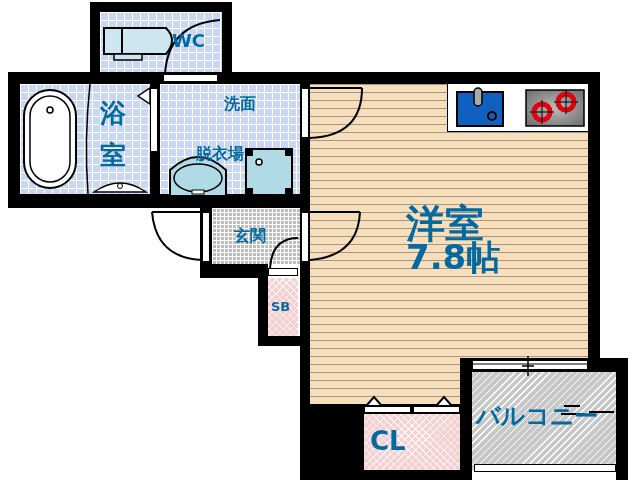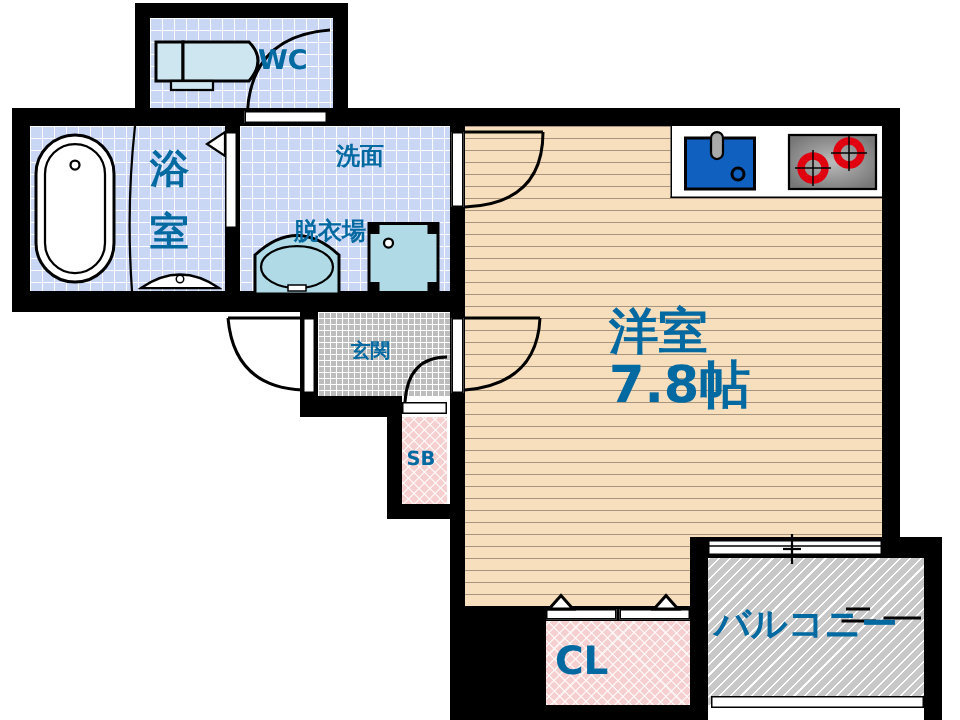--- a/index.html
+++ b/index.html
@@ -183,19 +183,19 @@
 </svg>
 
 <div class="label" style="left:172px;top:32px;font-size:18px;">WC</div>
 
 <div class="label" style="left:100px;top:100px;font-size:26px;">浴</div>
 <div class="label" style="left:100px;top:142px;font-size:26px;">室</div>
 
 <div class="label" style="left:224px;top:96px;font-size:16px;">洗面</div>
 <div class="label" style="left:196px;top:122px;font-size:16px;margin-top:24px;">脱衣場</div>
 
-<div class="label" style="left:406px;top:204px;font-size:33px;text-align:right;">洋室</div>
+<div class="label" style="left:406px;top:204px;font-size:39px;text-align:right;">洋室</div>
 <div class="label" style="left:406px;top:240px;font-size:34px;">7.8帖</div>
 
-<div class="label" style="left:234px;top:228px;font-size:13px;text-align:right;">玄関</div>
+<div class="label" style="left:234px;top:228px;font-size:16px;text-align:right;">玄関</div>
 <div class="label" style="left:271px;top:300px;font-size:13px;">SB</div>
 <div class="label" style="left:370px;top:428px;font-size:26px;">CL</div>
 <div class="label" style="left:476px;top:404px;font-size:24px;">バルコニー</div>
 
 </body></html>

